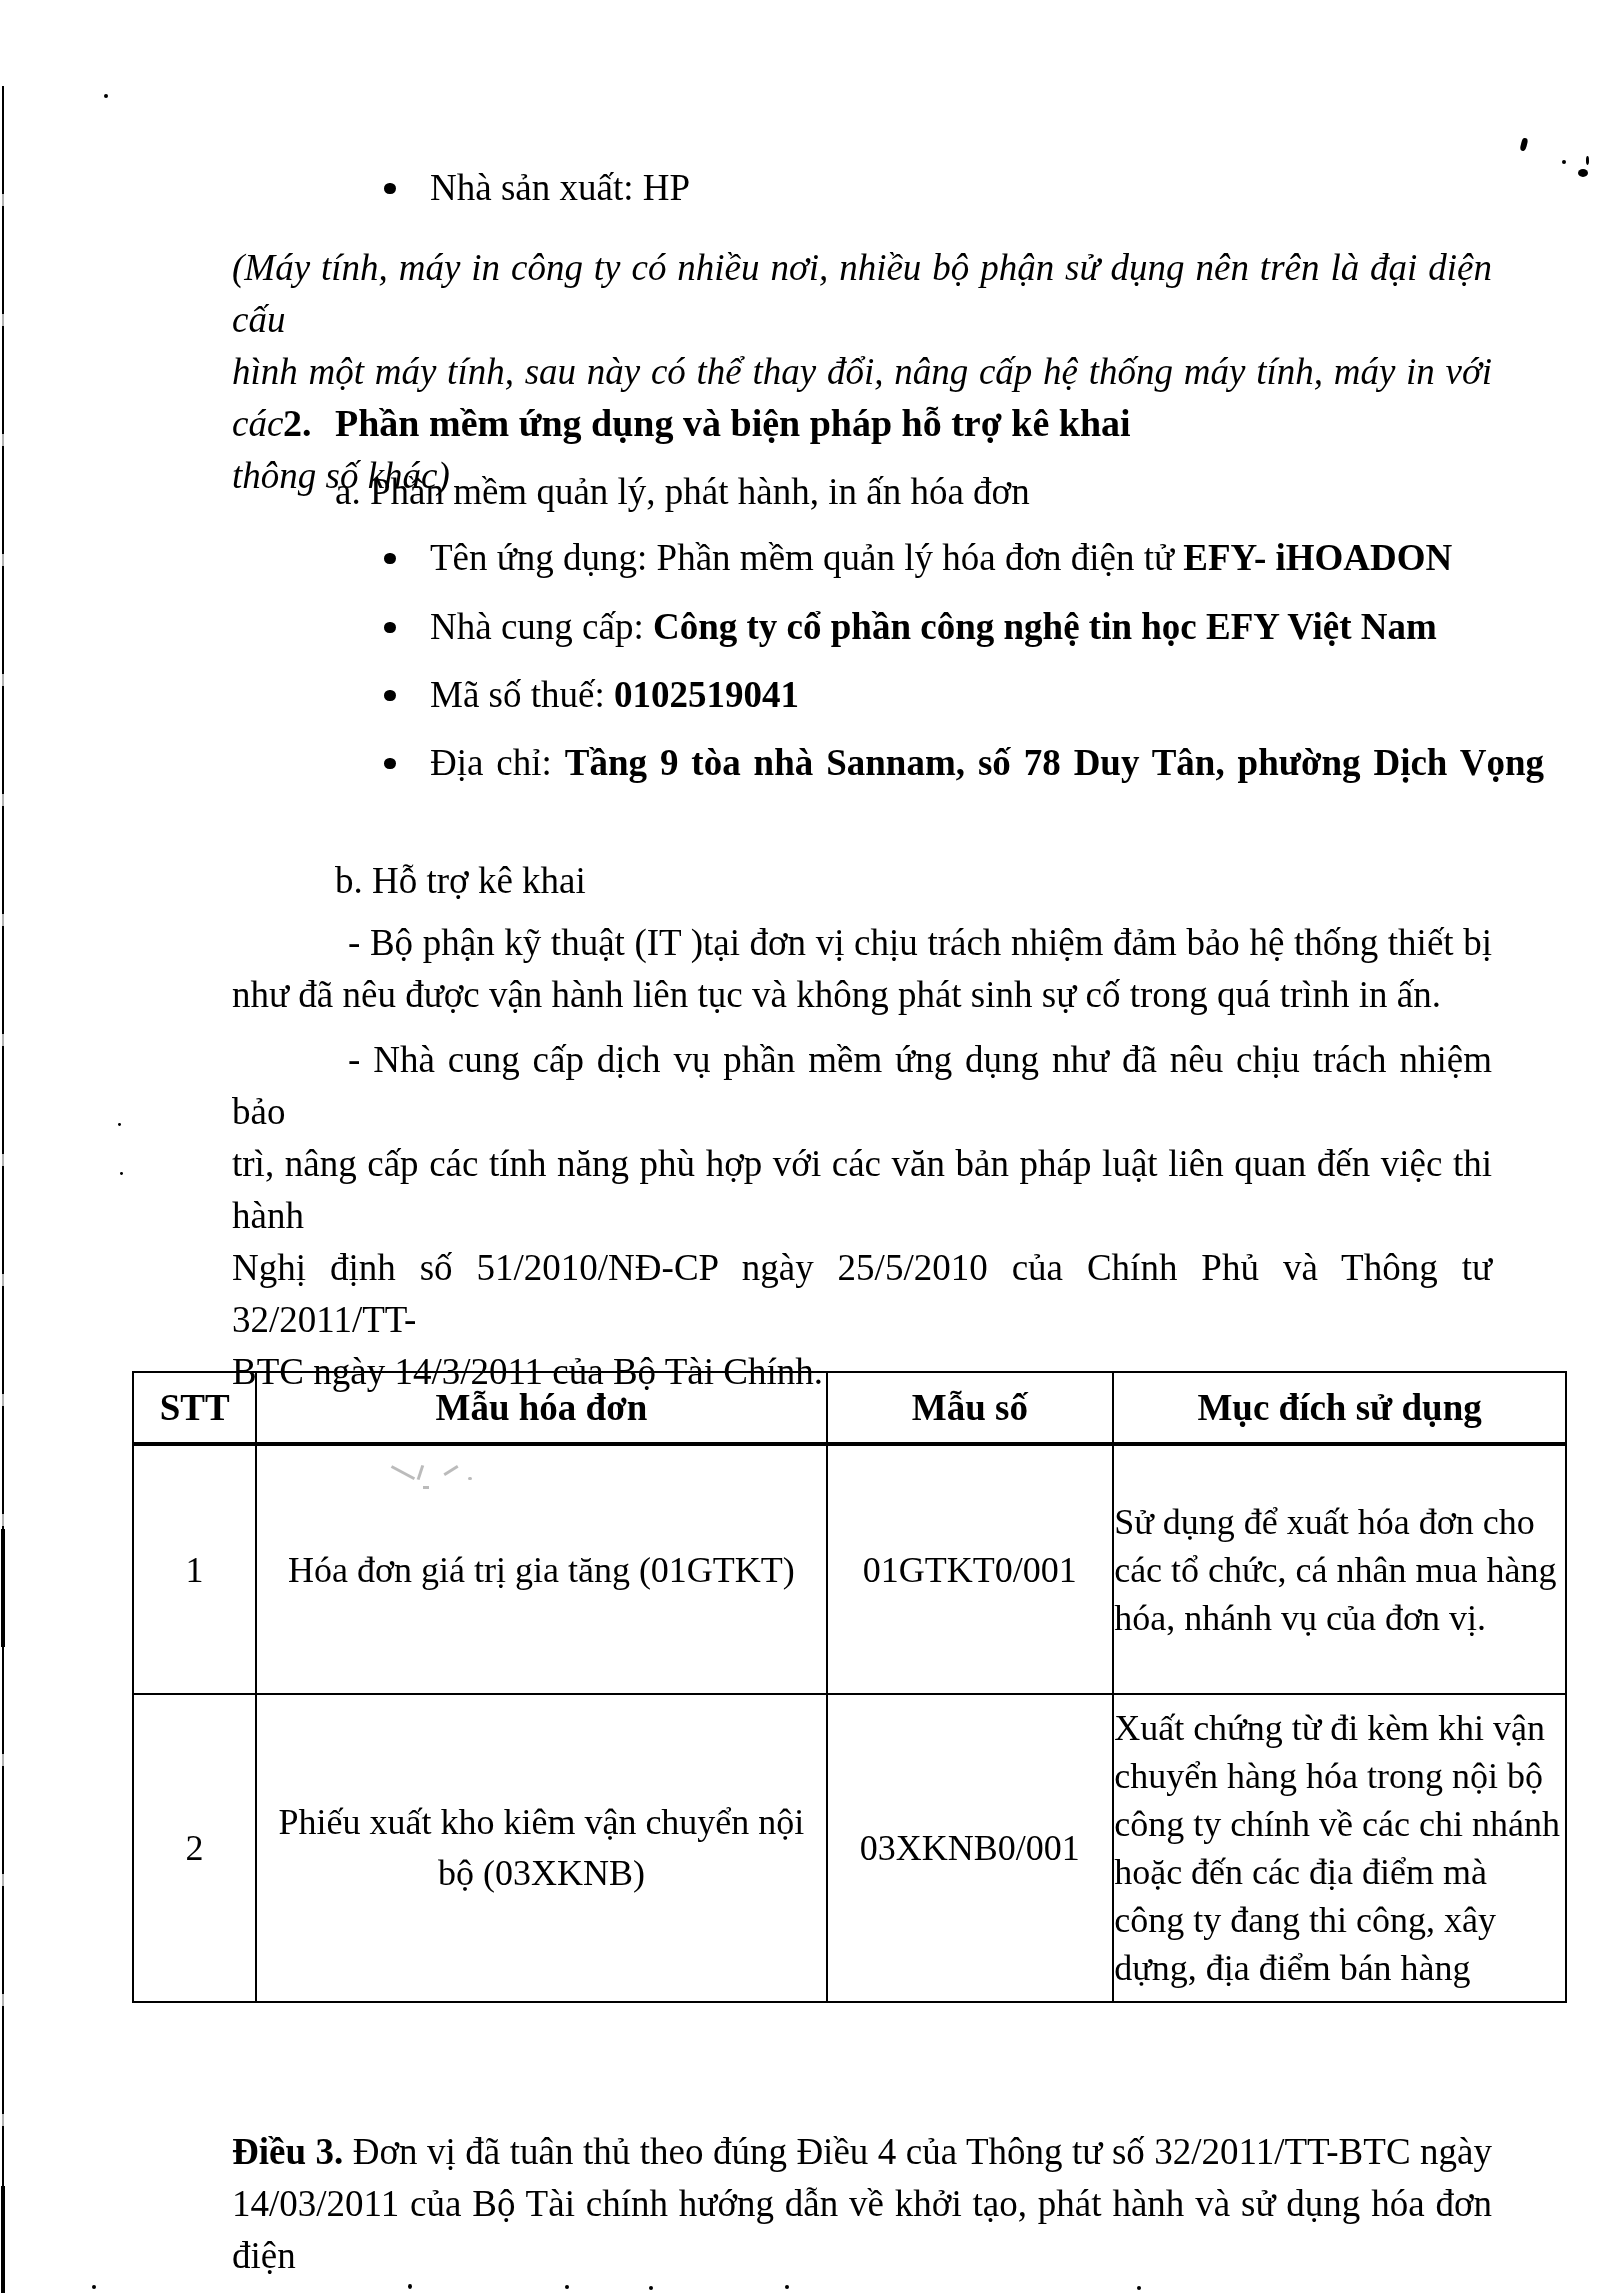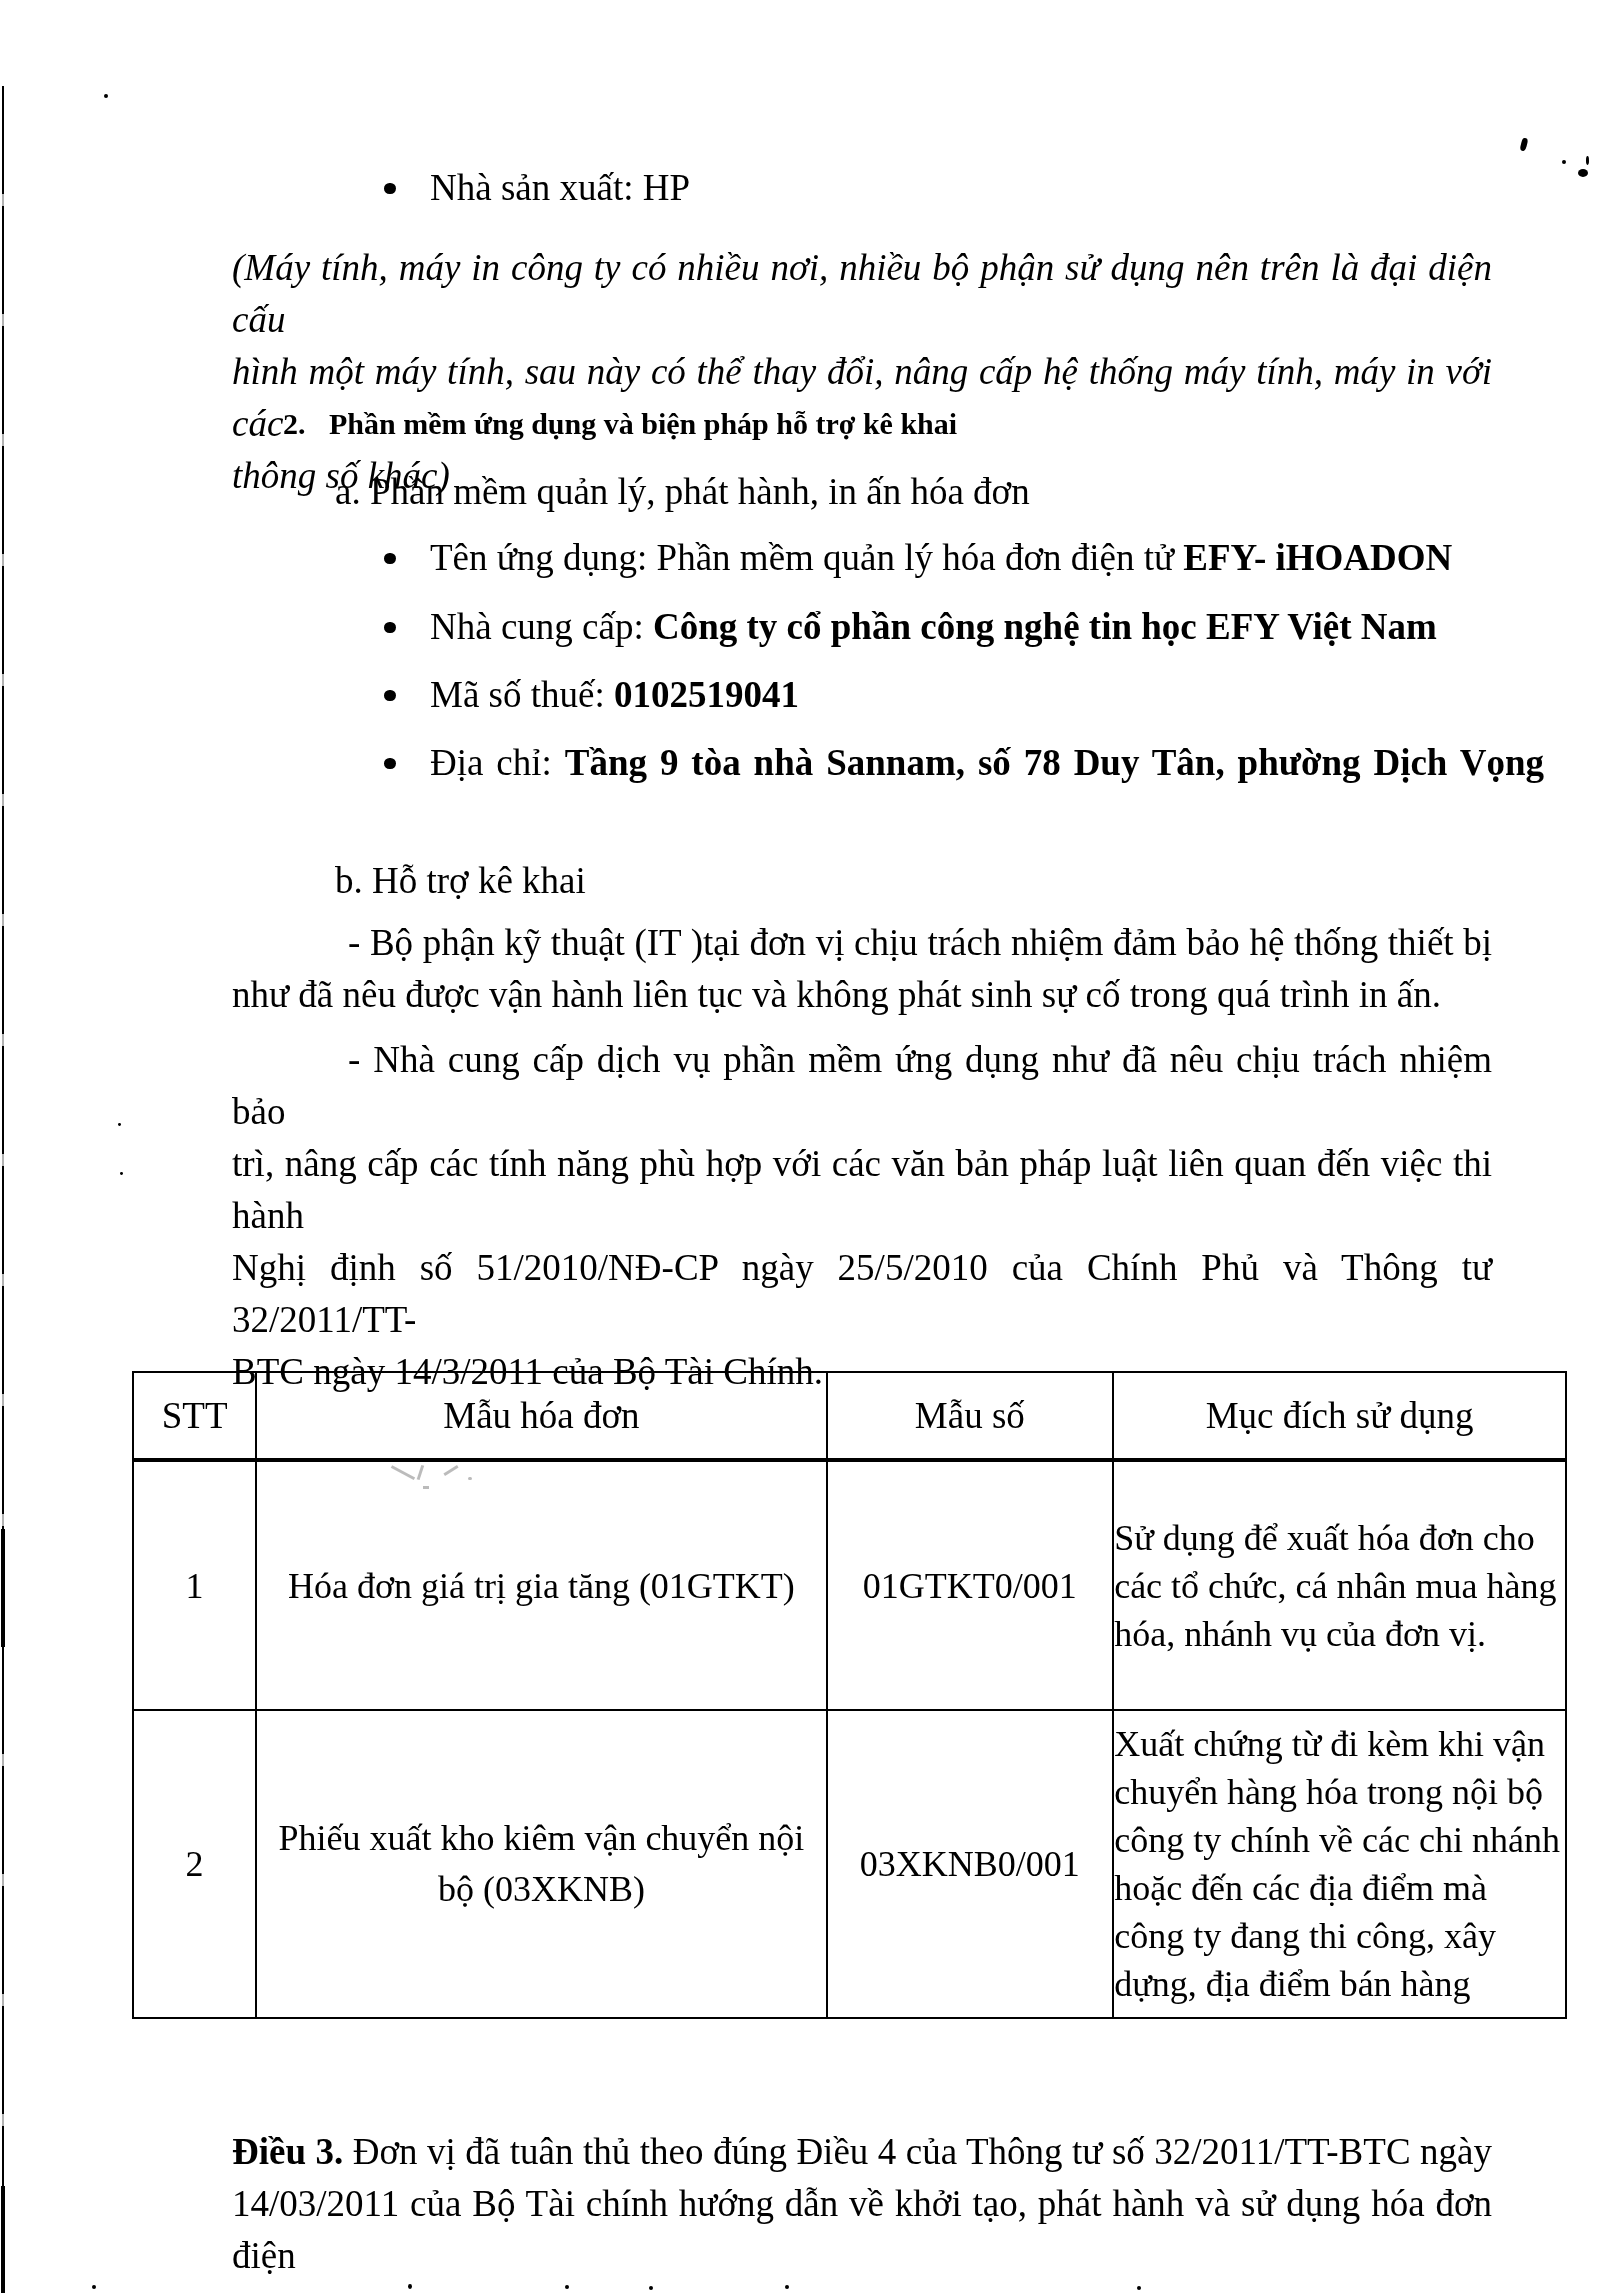--- a/index.html
+++ b/index.html
@@ -23,31 +23,31 @@
   .pline { font-size:37px; line-height:52px; }
 
   
   .bullet-item { padding-left:52px; }
   .bullet-item .dot {
     position:absolute; left:5.9px; top:20.6px; width:11.8px; height:11.8px;
     background:#000; border-radius:50%;
   }
   .bullet-item .btext { font-size:37px; line-height:52px; }
 
-  .h2wrap { font-size:30px; line-height:49px; font-weight:bold; }
+  .h2wrap { font-size:38px; line-height:49px; font-weight:bold; }
   .h2num { margin-right:23.5px; }
 
   
   table.invoice { border-collapse:collapse; table-layout:fixed; width:1435px; }
   table.invoice, table.invoice th, table.invoice td { border:2px solid #000; }
   table.invoice { border:2.9px solid #000; }
   table.invoice th {
     border-top:2.9px solid #000; border-bottom:4.9px solid #000;
-    font-size:37px; font-weight:normal; height:61px; vertical-align:middle; text-align:center;
-    padding:12px;
+    font-size:37px; font-weight:bold; height:61px; vertical-align:middle; text-align:center;
+    padding:4px;
   }
   table.invoice td { vertical-align:middle; font-size:36px; line-height:48px; padding:0; }
   tr.r1 td { height:247px; }
   tr.r2 td { height:306px; border-top:2.9px solid #000; }
   td.c-stt, td.c-mauso { text-align:center; }
   td.c-mauhd { text-align:center; }
   .center-lines > div { text-align:center; font-size:36px; line-height:51px; }
   td.c-mucdich { padding:3.9px 15.7px 3.9px 21.6px; }
   .cell-lines > div { text-align:left; font-size:36px; line-height:48px; }
 

